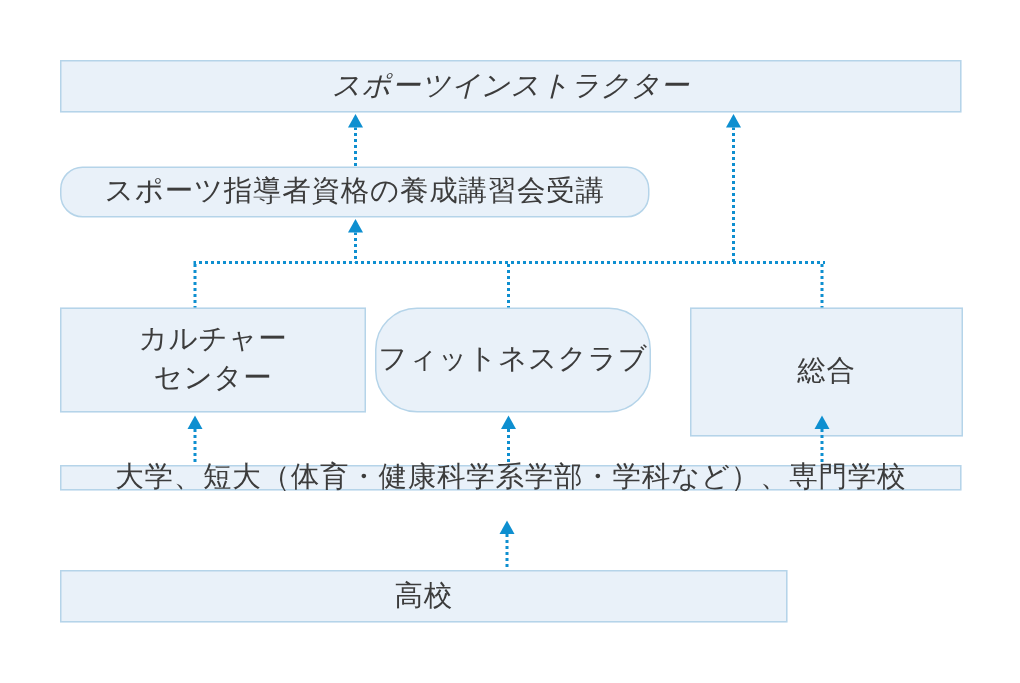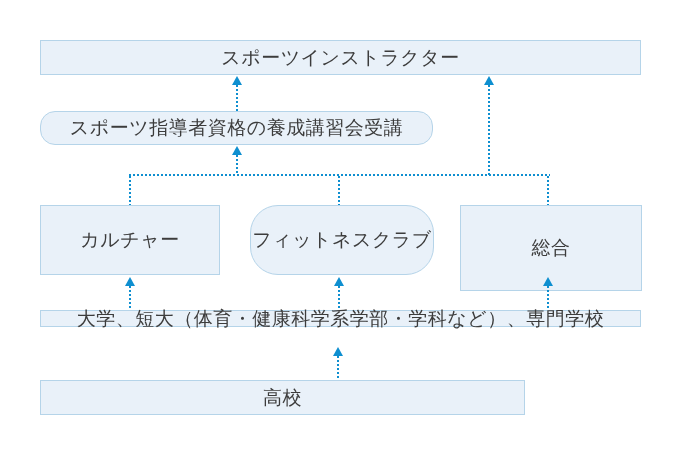--- a/index.html
+++ b/index.html
@@ -21,23 +21,23 @@
     border: 1.5px solid #b5d4e9;
     display: flex;
     align-items: center;
     justify-content: center;
     text-align: center;
     font-size: 19px;
     line-height: 26px;
     color: #3c3c3c;
     letter-spacing: 0.5px;
   }
-  .box-instructor { left: 40px; top: 40px;  width: 601px; height: 35px; }
+  .box-instructor { left: 40px; top: 40px;  width: 601px; height: 35px; font-style: italic; }
   .box-training   { left: 40px; top: 111px; width: 393px; height: 34px; border-radius: 15px; }
-  .box-culture    { left: 40px; top: 205px; width: 180px; height: 70px; }
+  .box-culture    { left: 40px; top: 205px; width: 204px; height: 70px; }
   .box-fitness    { left: 250px; top: 205px; width: 184px; height: 70px; border-radius: 28px; }
   .box-sportsclub { left: 460px; top: 205px; width: 182px; height: 86px; }
   .box-university { left: 40px; top: 310px; width: 601px; height: 17px; }
   .box-highschool { left: 40px; top: 380px; width: 485px; height: 35px; }
 
   .vline {
     position: absolute;
     width: 2px;
     background-image: repeating-linear-gradient(to bottom, #0e8fd0 0 2px, transparent 2px 4px);
   }
@@ -87,21 +87,21 @@
 
   <div class="box box-instructor">
     <span>スポーツインストラクター</span>
   </div>
 
   <div class="box box-training">
     <span>スポーツ指導者資格の養成講習会受講</span>
   </div>
 
   <div class="box box-culture">
-    <span><span>カルチャー</span><br></span>
+    <span><span>カルチャー</span><br><span>センター</span></span>
   </div>
 
   <div class="box box-fitness">
     <span>フィットネスクラブ</span>
   </div>
 
   <div class="box box-sportsclub">
     <span><span>総合</span><br></span>
   </div>
 

